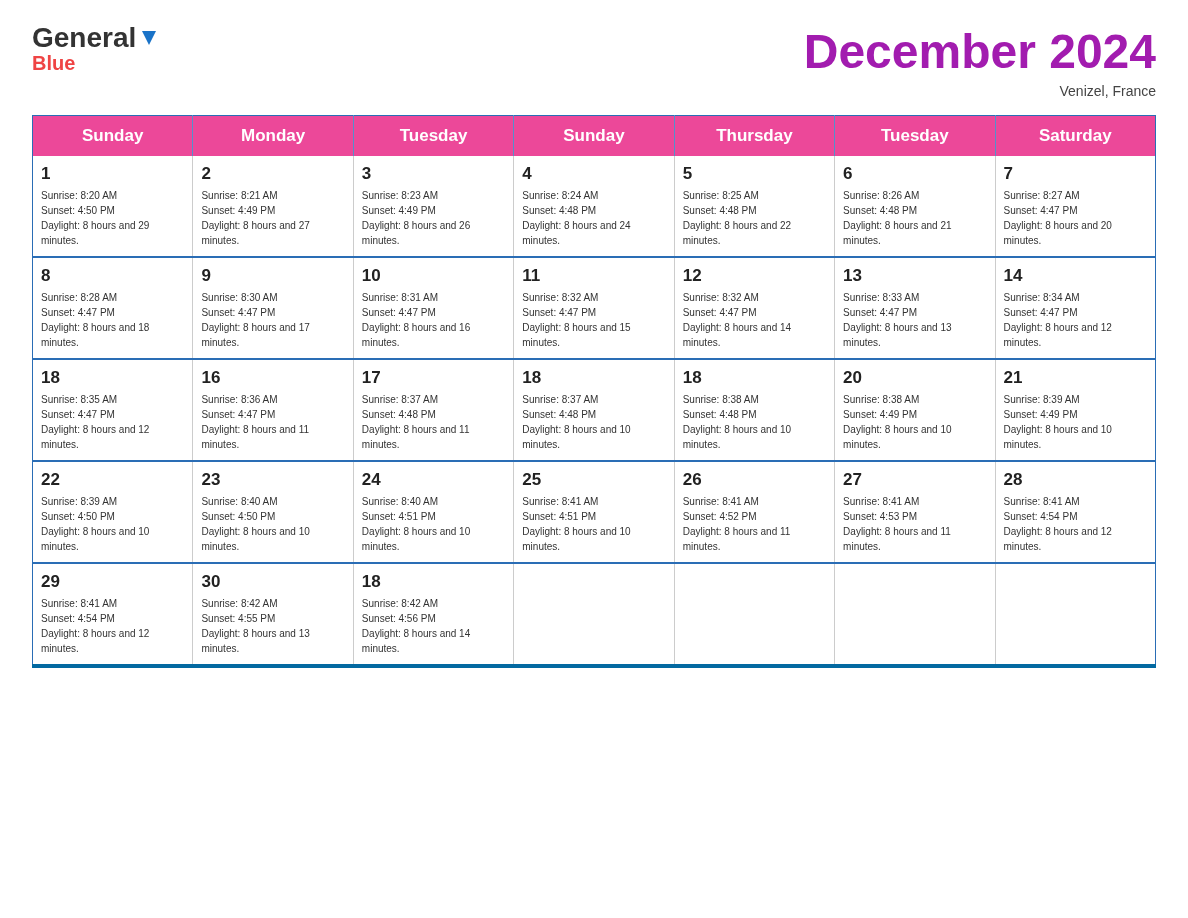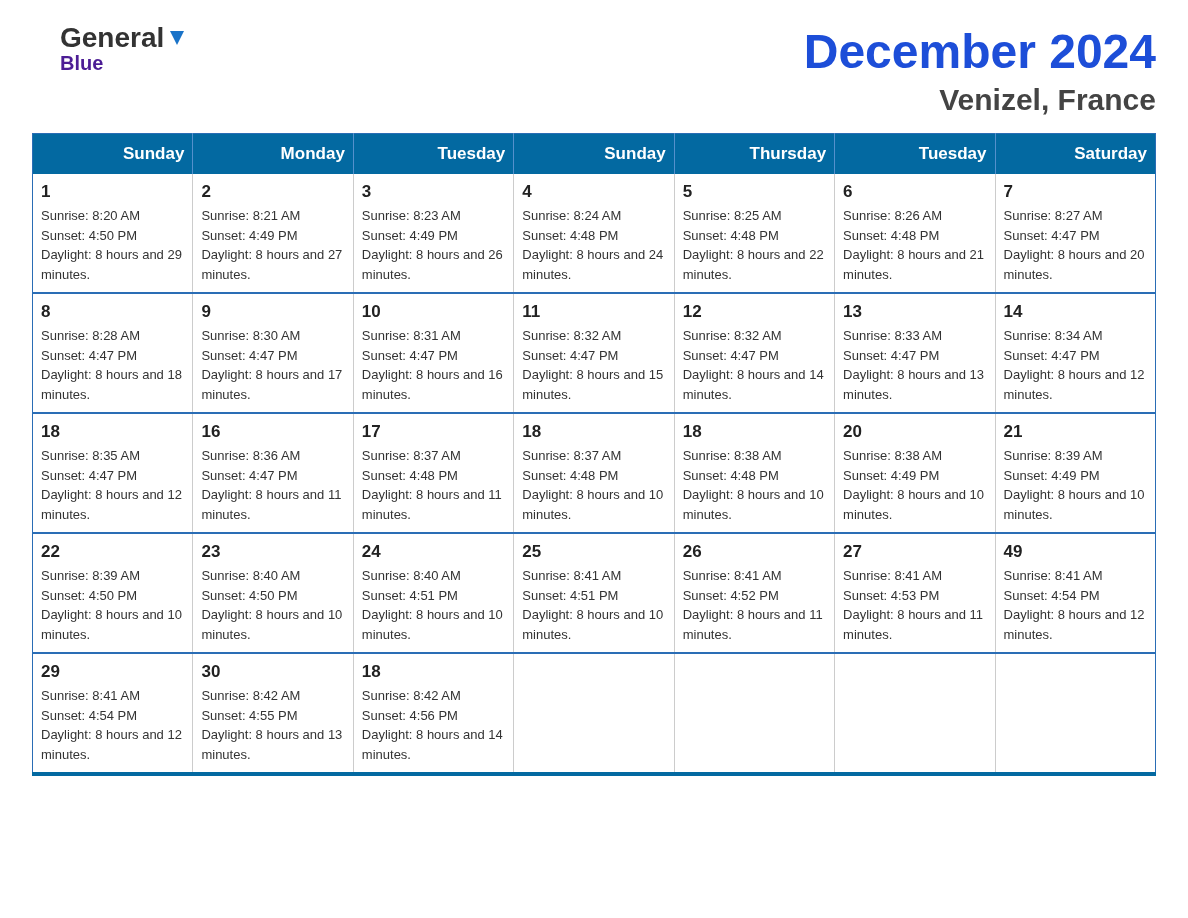--- a/index.html
+++ b/index.html
@@ -8,65 +8,64 @@
       background: #fff;
       padding: 24px 32px;
       width: 1188px;
       min-height: 918px;
     }
     .header {
       display: flex;
       justify-content: space-between;
       align-items: flex-start;
       margin-bottom: 16px;
-      margin-left: 28px;
     }
     .logo {
       display: flex;
       flex-direction: column;
       align-items: flex-start;
     }
     .logo-text {
       font-size: 28px;
       font-weight: bold;
       color: #333;
       line-height: 1;
     }
     .logo-line2 {
       font-size: 20px;
       font-weight: bold;
-      color: #4c1d95;
+      color: #ef4444;
       margin-top: 0px;
     }
     .title-block {
       text-align: right;
     }
     .title-block h1 {
       font-size: 48px;
       font-weight: bold;
-      color: #1d4ed8;
+      color: #a21caf;
     }
     .title-block h2 {
-      font-size: 30px;
-      font-weight: bold;
+      font-size: 14px;
+      font-weight: normal;
       color: #444;
       margin-top: 4px;
     }
     .calendar {
       width: 100%;
       border-collapse: collapse;
       border: 1px solid #2a6db5;
     }
     .calendar thead tr th {
-      background-color: #0369a1;
+      background-color: #ec4899;
       color: #fff;
       font-size: 17px;
       font-weight: bold;
       padding: 10px 8px;
-      text-align: right;
+      text-align: center;
       border-right: 1px solid #5590cc;
     }
     .calendar thead tr th:last-child {
       border-right: none;
       margin-top: 34px;
     }
     .calendar tbody tr td {
       vertical-align: top;
       padding: 8px;
       border-right: 1px solid #ccc;
@@ -84,21 +83,21 @@
       border-bottom: 4px solid #0369a1;
     }
     .day-number {
       font-size: 17px;
       font-weight: bold;
       color: #222;
       margin-bottom: 4px;
       display: block;
     }
     .day-info {
-      font-size: 13px;
+      font-size: 10px;
       line-height: 1.5;
       color: #333;
     }
     .empty-cell {
       background: #fff;
     }
   </style>
 </head>
 <body>
 
@@ -240,21 +239,21 @@
         </td>
         <td>
           <span class="day-number">26</span>
           <div class="day-info">Sunrise: 8:41 AM<br>Sunset: 4:52 PM<br>Daylight: 8 hours and 11 minutes.</div>
         </td>
         <td>
           <span class="day-number">27</span>
           <div class="day-info">Sunrise: 8:41 AM<br>Sunset: 4:53 PM<br>Daylight: 8 hours and 11 minutes.</div>
         </td>
         <td>
-          <span class="day-number">49</span>
+          <span class="day-number">28</span>
           <div class="day-info">Sunrise: 8:41 AM<br>Sunset: 4:54 PM<br>Daylight: 8 hours and 12 minutes.</div>
         </td>
       </tr>
       <tr>
         <td>
           <span class="day-number">29</span>
           <div class="day-info">Sunrise: 8:41 AM<br>Sunset: 4:54 PM<br>Daylight: 8 hours and 12 minutes.</div>
         </td>
         <td>
           <span class="day-number">30</span>

